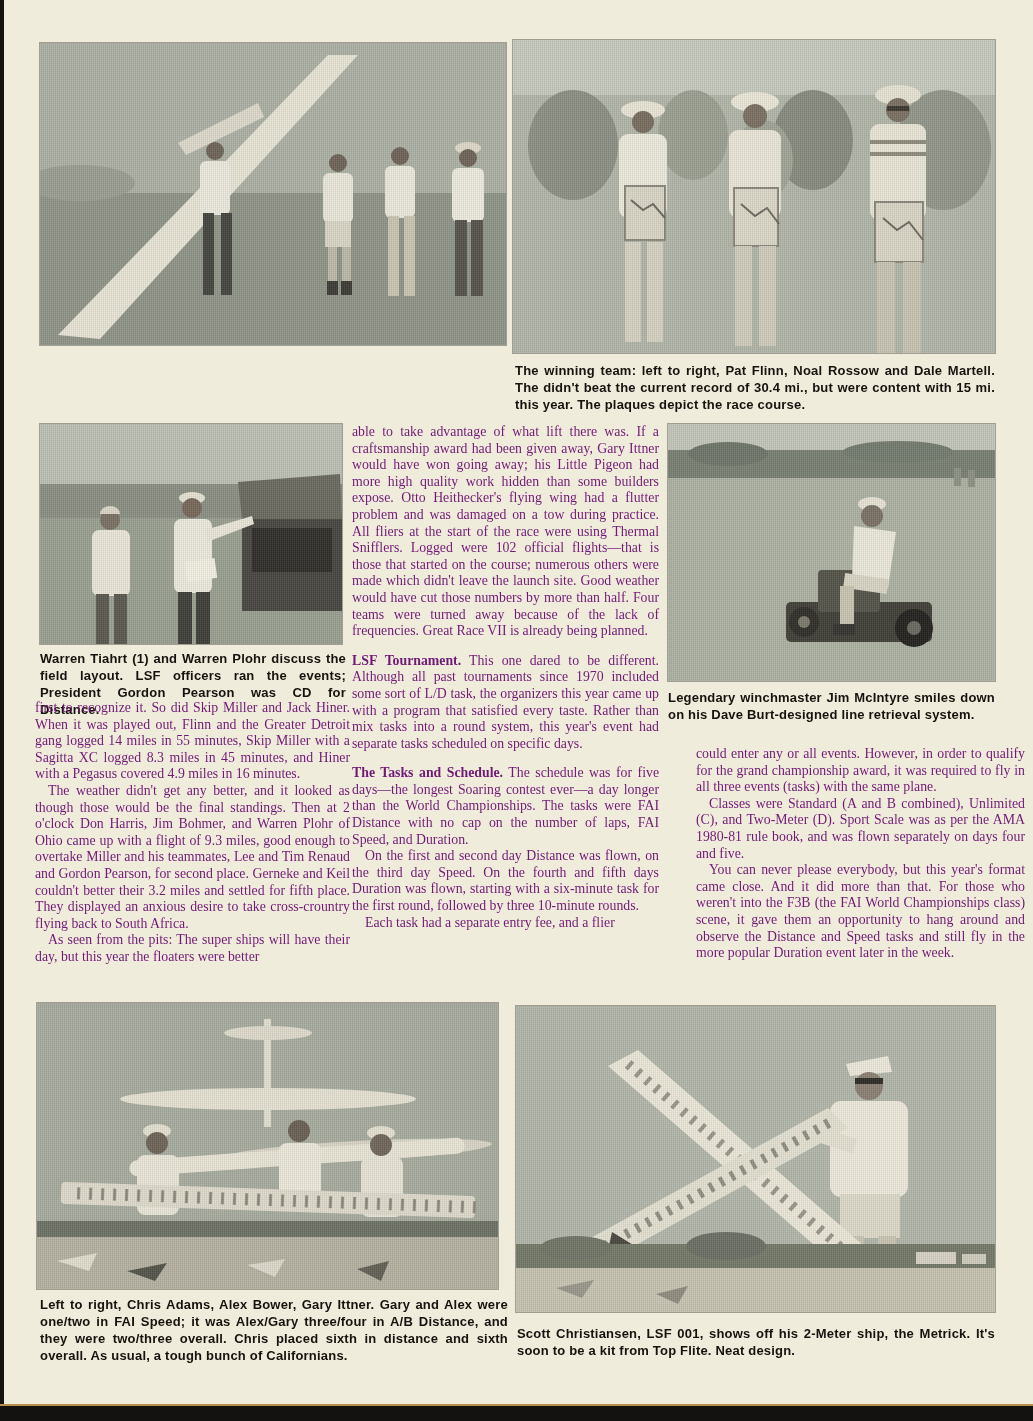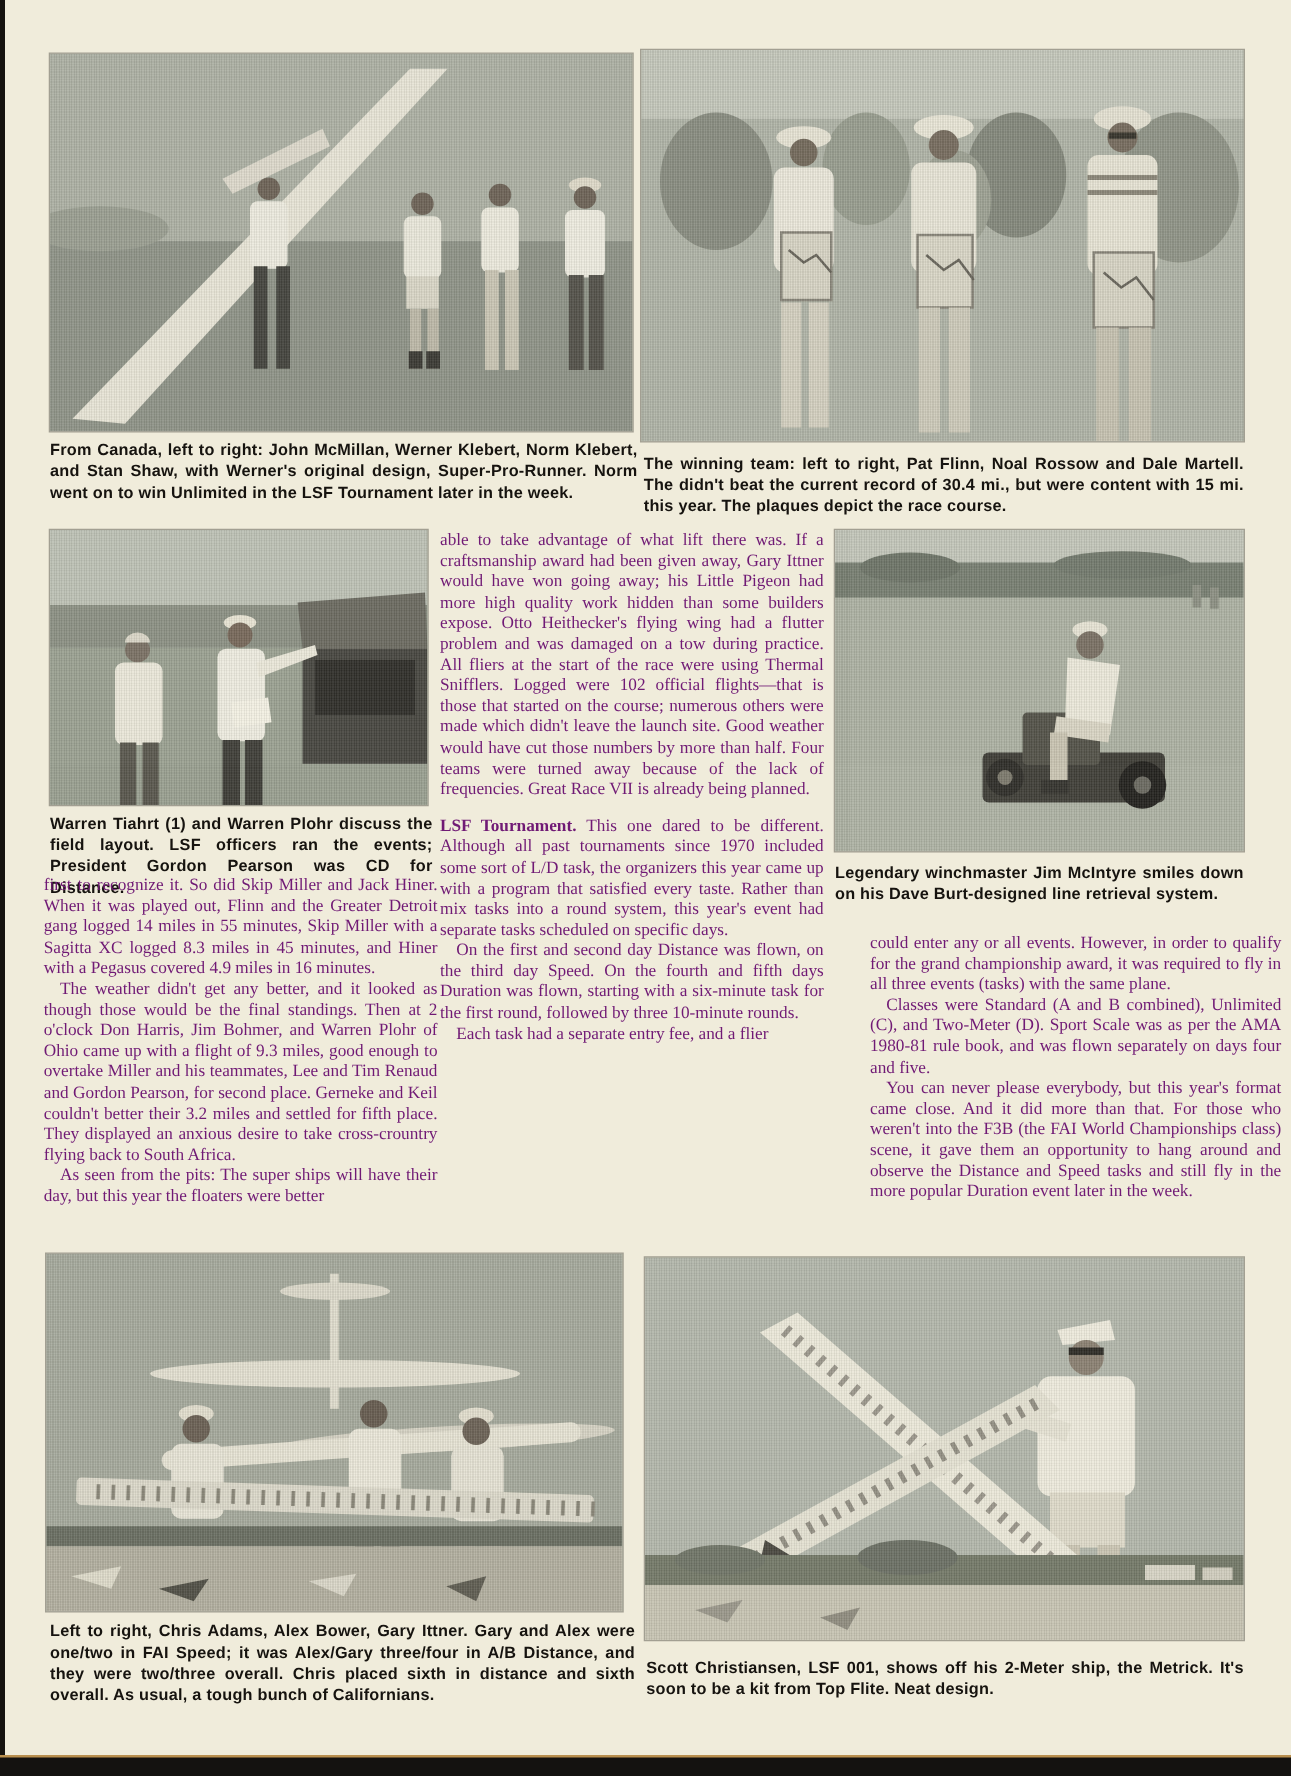--- a/index.html
+++ b/index.html
@@ -128,21 +128,20 @@
         <rect x="357" y="84" width="56" height="96" rx="9" fill="#e8e5d6"></rect>
         <rect x="357" y="100" width="56" height="4" fill="#8e8a7c"></rect>
         <rect x="357" y="112" width="56" height="4" fill="#8e8a7c"></rect>
         <rect x="362" y="162" width="48" height="60" fill="#d9d6c6" stroke="#8a877b" stroke-width="2"></rect>
         <path d="M370,178 l14,12 l12,-8 l14,18" stroke="#6b685e" stroke-width="2" fill="none"></path>
         <rect x="364" y="222" width="18" height="91" fill="#c8c4b3"></rect>
         <rect x="390" y="222" width="18" height="91" fill="#c8c4b3"></rect>
       </g>
     </svg>
   </div>
-  <p class="caption" id="cap-canada">From Canada, left to right: John McMillan, Werner Klebert, Norm Klebert, and Stan Shaw, with Werner's original design, Super-Pro-Runner. Norm went on to win Unlimited in the LSF Tournament later in the week.</p>
   <p class="caption" id="cap-winning">The winning team: left to right, Pat Flinn, Noal Rossow and Dale Martell. The didn't beat the current record of 30.4 mi., but were content with 15 mi. this year. The plaques depict the race course.</p>
 
   <div class="photo" id="ph-field">
     <svg viewBox="0 0 302 220" preserveAspectRatio="none">
       <rect x="0" y="0" width="302" height="220" fill="#9aa091"></rect>
       <rect x="0" y="0" width="302" height="92" fill="#bcc0b4"></rect>
       <rect x="0" y="60" width="302" height="34" fill="#8b9083"></rect>
       <g>
         <polygon points="198,58 300,50 302,95 202,95" fill="#6b6a60"></polygon>
         <rect x="202" y="95" width="100" height="92" fill="#474640"></rect>
@@ -201,20 +200,21 @@
 
   <div class="col" id="col-left">
     <p>first to recognize it. So did Skip Miller and Jack Hiner. When it was played out, Flinn and the Greater Detroit gang logged 14 miles in 55 minutes, Skip Miller with a Sagitta XC logged 8.3 miles in 45 minutes, and Hiner with a Pegasus covered 4.9 miles in 16 minutes.</p>
     <p class="ind">The weather didn't get any better, and it looked as though those would be the final standings. Then at 2 o'clock Don Harris, Jim Bohmer, and Warren Plohr of Ohio came up with a flight of 9.3 miles, good enough to overtake Miller and his teammates, Lee and Tim Renaud and Gordon Pearson, for second place. Gerneke and Keil couldn't better their 3.2 miles and settled for fifth place. They displayed an anxious desire to take cross-crountry flying back to South Africa.</p>
     <p class="ind">As seen from the pits: The super ships will have their day, but this year the floaters were better</p>
   </div>
 
   <div class="col" id="col-center">
     <p>able to take advantage of what lift there was. If a craftsmanship award had been given away, Gary Ittner would have won going away; his Little Pigeon had more high quality work hidden than some builders expose. Otto Heithecker's flying wing had a flutter problem and was damaged on a tow during practice. All fliers at the start of the race were using Thermal Snifflers. Logged were 102 official flights—that is those that started on the course; numerous others were made which didn't leave the launch site. Good weather would have cut those numbers by more than half. Four teams were turned away because of the lack of frequencies. Great Race VII is already being planned.</p>
     <p class="gap"><span class="lead">LSF Tournament.</span><span> This one dared to be different. Although all past tournaments since 1970 included some sort of L/D task, the organizers this year came up with a program that satisfied every taste. Rather than mix tasks into a round system, this year's event had separate tasks scheduled on specific days.</span></p>
+    <p class="gap"><span class="lead">The Tasks and Schedule.</span><span> The schedule was for five days—the longest Soaring contest ever—a day longer than the World Championships. The tasks were FAI Distance with no cap on the number of laps, FAI Speed, and Duration.</span></p>
     <p class="ind">On the first and second day Distance was flown, on the third day Speed. On the fourth and fifth days Duration was flown, starting with a six-minute task for the first round, followed by three 10-minute rounds.</p>
     <p class="ind">Each task had a separate entry fee, and a flier</p>
   </div>
 
   <div class="col" id="col-right">
     <p>could enter any or all events. However, in order to qualify for the grand championship award, it was required to fly in all three events (tasks) with the same plane.</p>
     <p class="ind">Classes were Standard (A and B combined), Unlimited (C), and Two-Meter (D). Sport Scale was as per the AMA 1980-81 rule book, and was flown separately on days four and five.</p>
     <p class="ind">You can never please everybody, but this year's format came close. And it did more than that. For those who weren't into the F3B (the FAI World Championships class) scene, it gave them an opportunity to hang around and observe the Distance and Speed tasks and still fly in the more popular Duration event later in the week.</p>
   </div>
 

